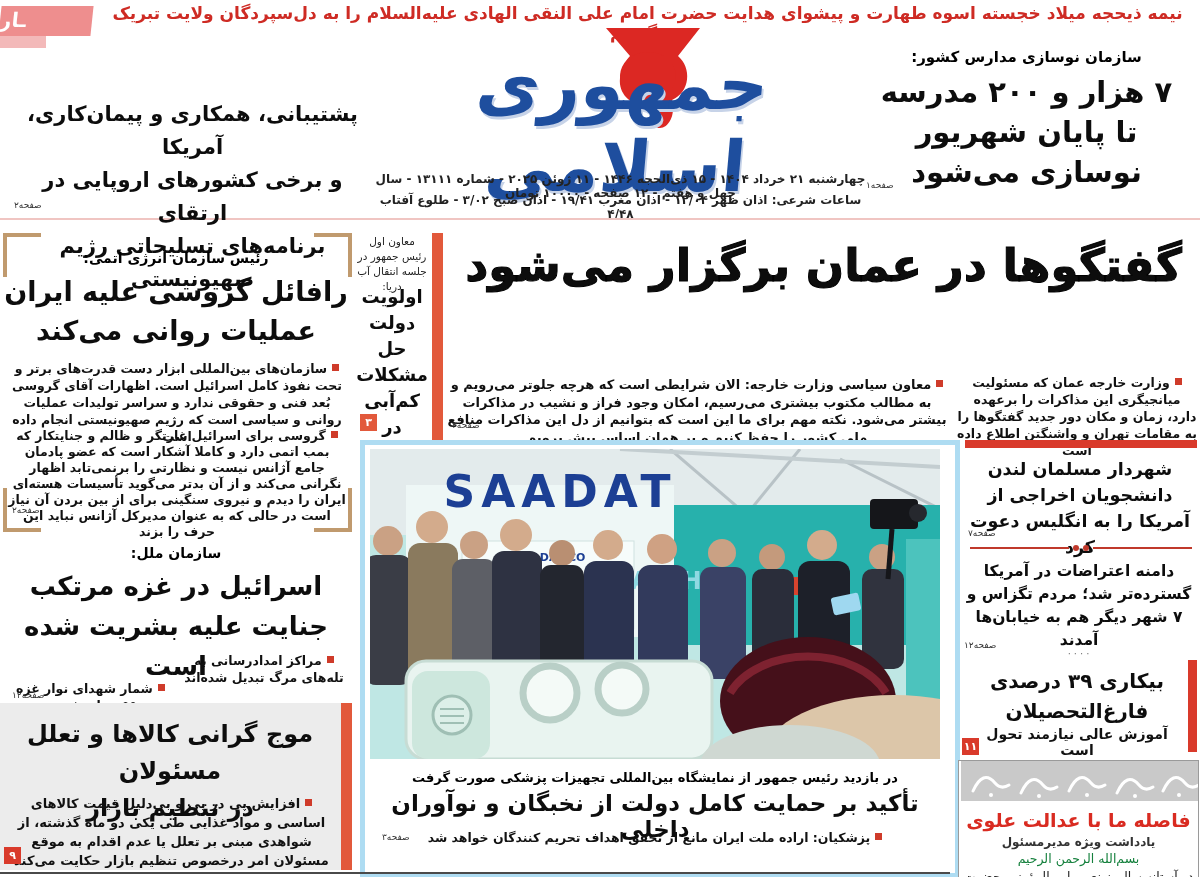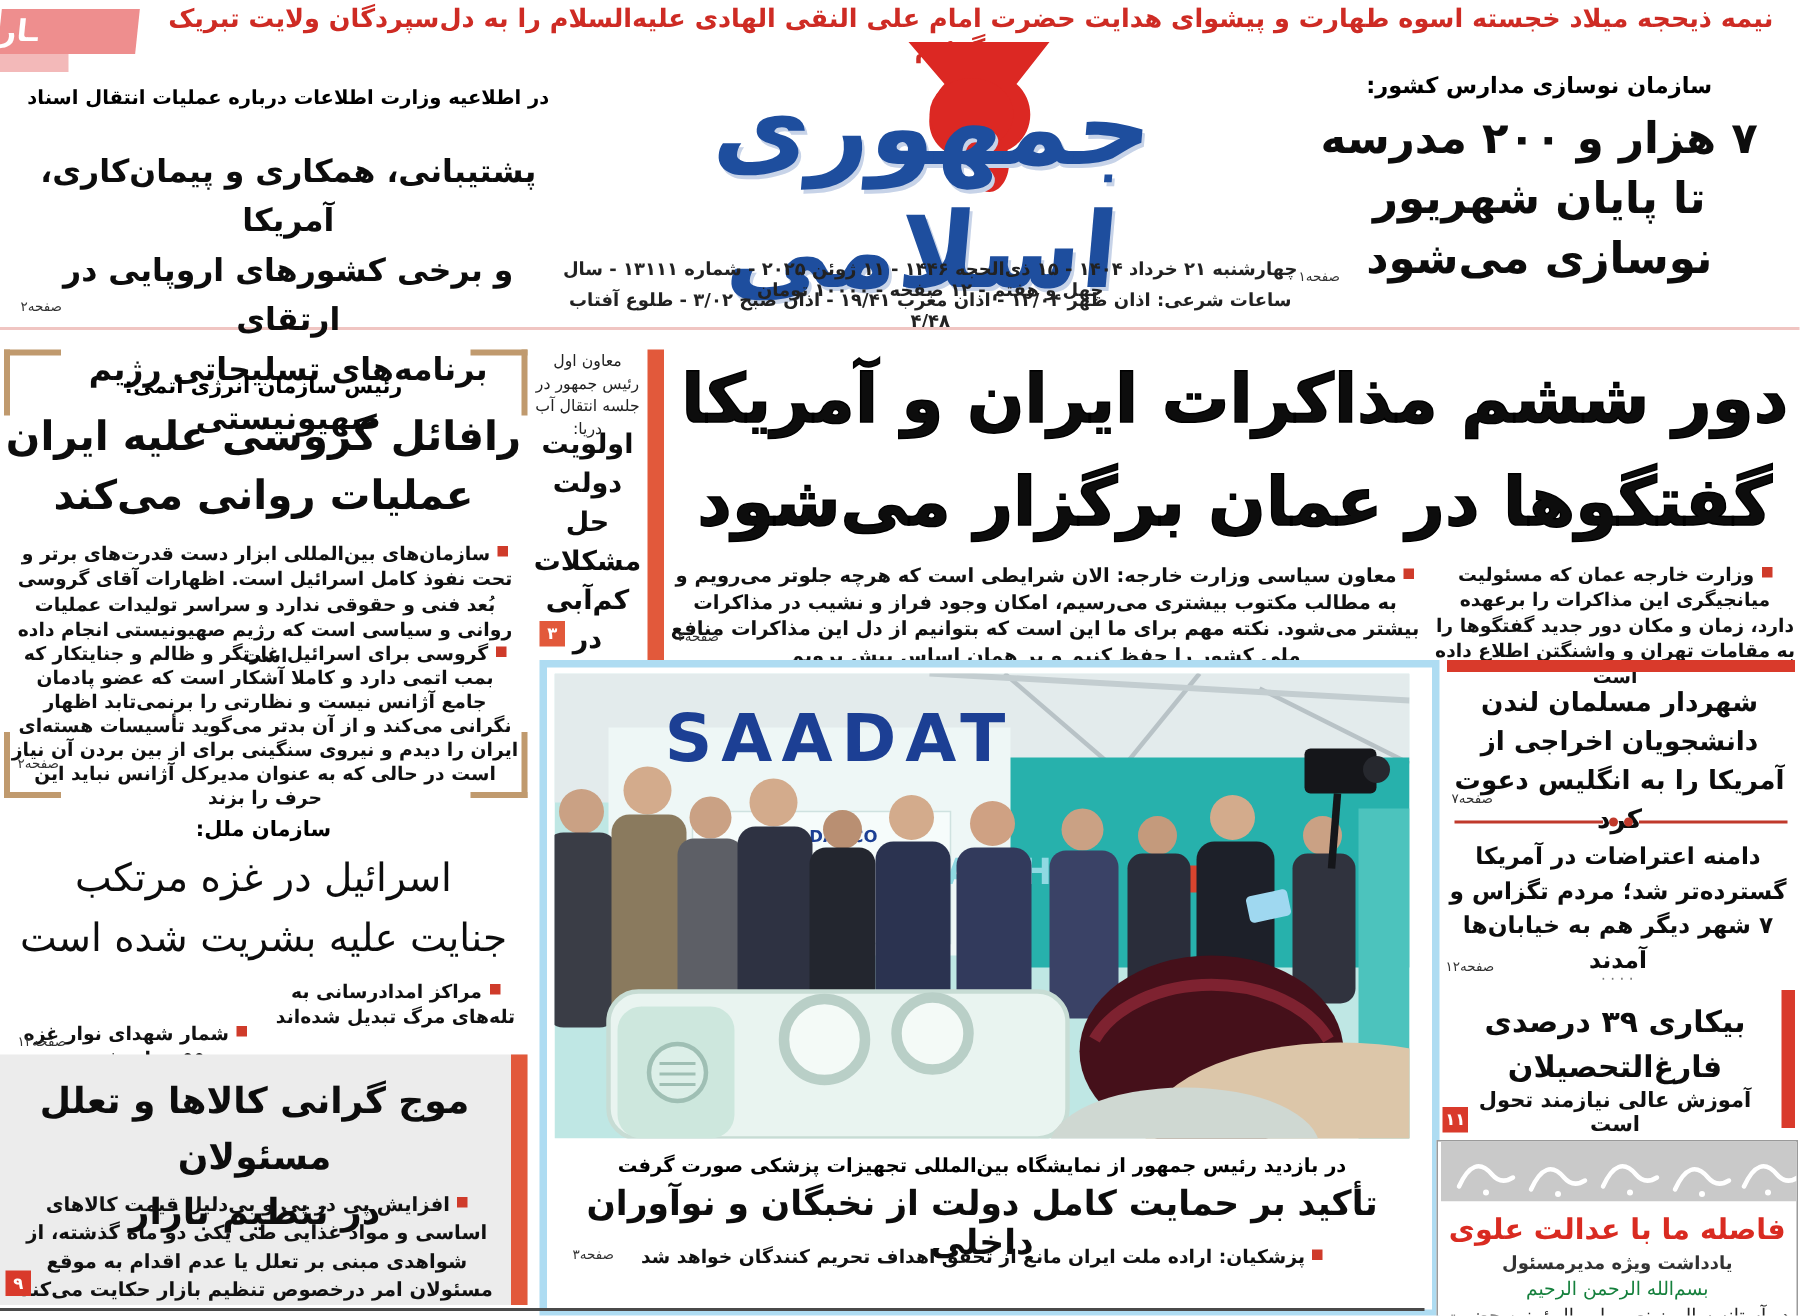--- a/index.html
+++ b/index.html
@@ -44,32 +44,30 @@
 
 <div class="abs kick" style="left:858px;top:48px;width:337px;font-size:15px">سازمان نوسازی مدارس کشور:</div>
 <div class="abs head" style="left:858px;top:72px;width:337px;font-size:29px;line-height:40px">
   <div>۷ هزار و ۲۰۰ مدرسه</div>
   <div>تا پایان شهریور</div>
   <div>نوسازی می‌شود</div>
 </div>
 <div class="abs pg" style="left:866px;top:180px">صفحه۱</div>
 
 <div class="abs kick" style="left:10px;top:56px;width:365px;font-size:13px;line-height:19px">
-  <div>در اطلاعیه وزارت اطلاعات درباره عملیات انتقال اسناد</div>
 </div>
 <div class="abs head" style="left:10px;top:98px;width:365px;font-size:21px;line-height:33px">
   <div>پشتیبانی، همکاری و پیمان‌کاری، آمریکا</div>
   <div>و برخی کشورهای اروپایی در ارتقای</div>
   <div>برنامه‌های تسلیحاتی رژیم صهیونیستی</div>
 </div>
 <div class="abs pg" style="left:14px;top:200px">صفحه۲</div>
 
 <div class="abs" style="left:432px;top:233px;width:11px;height:210px;background:#e2593b"></div>
 <div class="abs head" style="left:450px;top:231px;width:747px;font-size:45px;line-height:69px;-webkit-text-stroke:1px #000">
-  <div>دور ششم مذاکرات ایران و آمریکا</div>
   <div>گفتگوها در عمان برگزار می‌شود</div>
 </div>
 <div class="abs c b" style="left:957px;top:374px;width:240px;font-size:12.5px;line-height:17px">
   <span class="mark"></span><span>وزارت خارجه عمان که مسئولیت میانجیگری این مذاکرات را برعهده دارد، زمان و مکان دور جدید گفتگوها را به مقامات تهران و واشنگتن اطلاع داده است</span>
 </div>
 <div class="abs c b" style="left:446px;top:376px;width:502px;font-size:13px;line-height:17.5px">
   <span class="mark"></span><span>معاون سیاسی وزارت خارجه: الان شرایطی است که هرچه جلوتر می‌رویم و به مطالب مکتوب بیشتری می‌رسیم، امکان وجود فراز و نشیب در مذاکرات بیشتر می‌شود. نکته مهم برای ما این است که بتوانیم از دل این مذاکرات منافع ملی کشور را حفظ کنیم و بر همان اساس پیش برویم</span>
 </div>
 <div class="abs pg" style="left:452px;top:420px">صفحه۲</div>
 
@@ -88,21 +86,21 @@
 </div>
 <div class="abs c b" style="left:8px;top:360px;width:338px;font-size:12.5px;line-height:17px">
   <span class="mark"></span><span>سازمان‌های بین‌المللی ابزار دست قدرت‌های برتر و تحت نفوذ کامل اسرائیل است. اظهارات آقای گروسی بُعد فنی و حقوقی ندارد و سراسر تولیدات عملیات روانی و سیاسی است که رژیم صهیونیستی انجام داده است</span>
 </div>
 <div class="abs c b" style="left:8px;top:428px;width:338px;font-size:12.5px;line-height:16px">
   <span class="mark"></span><span>گروسی برای اسرائیل غارتگر و ظالم و جنایتکار که بمب اتمی دارد و کاملا آشکار است که عضو پادمان جامع آژانس نیست و نظارتی را برنمی‌تابد اظهار نگرانی می‌کند و از آن بدتر می‌گوید تأسیسات هسته‌ای ایران را دیدم و نیروی سنگینی برای از بین بردن آن نیاز است در حالی که به عنوان مدیرکل آژانس نباید این حرف را بزند</span>
 </div>
 <div class="abs pg" style="left:12px;top:505px">صفحه۲</div>
 
 <div class="abs kick" style="left:0;top:545px;width:352px;font-size:14px">سازمان ملل:</div>
-<div class="abs head" style="left:0;top:566px;width:352px;font-size:26px;line-height:40px;font-weight:normal">
+<div class="abs head" style="left:0;top:566px;width:352px;font-size:26px;line-height:40px;font-weight:bold">
   <div>اسرائیل در غزه مرتکب</div>
   <div>جنایت علیه بشریت شده است</div>
 </div>
 <div class="abs c b" style="left:180px;top:652px;width:168px;font-size:12.5px;line-height:17px">
   <span class="mark"></span><span>مراکز امدادرسانی به تله‌های مرگ تبدیل شده‌اند</span>
 </div>
 <div class="abs c b" style="left:8px;top:680px;width:165px;font-size:12.5px;line-height:17px">
   <span class="mark"></span><span>شمار شهدای نوار غزه به ۵۵ هزار نفر رسید</span>
 </div>
 <div class="abs pg" style="left:12px;top:690px">صفحه۱۲</div>

